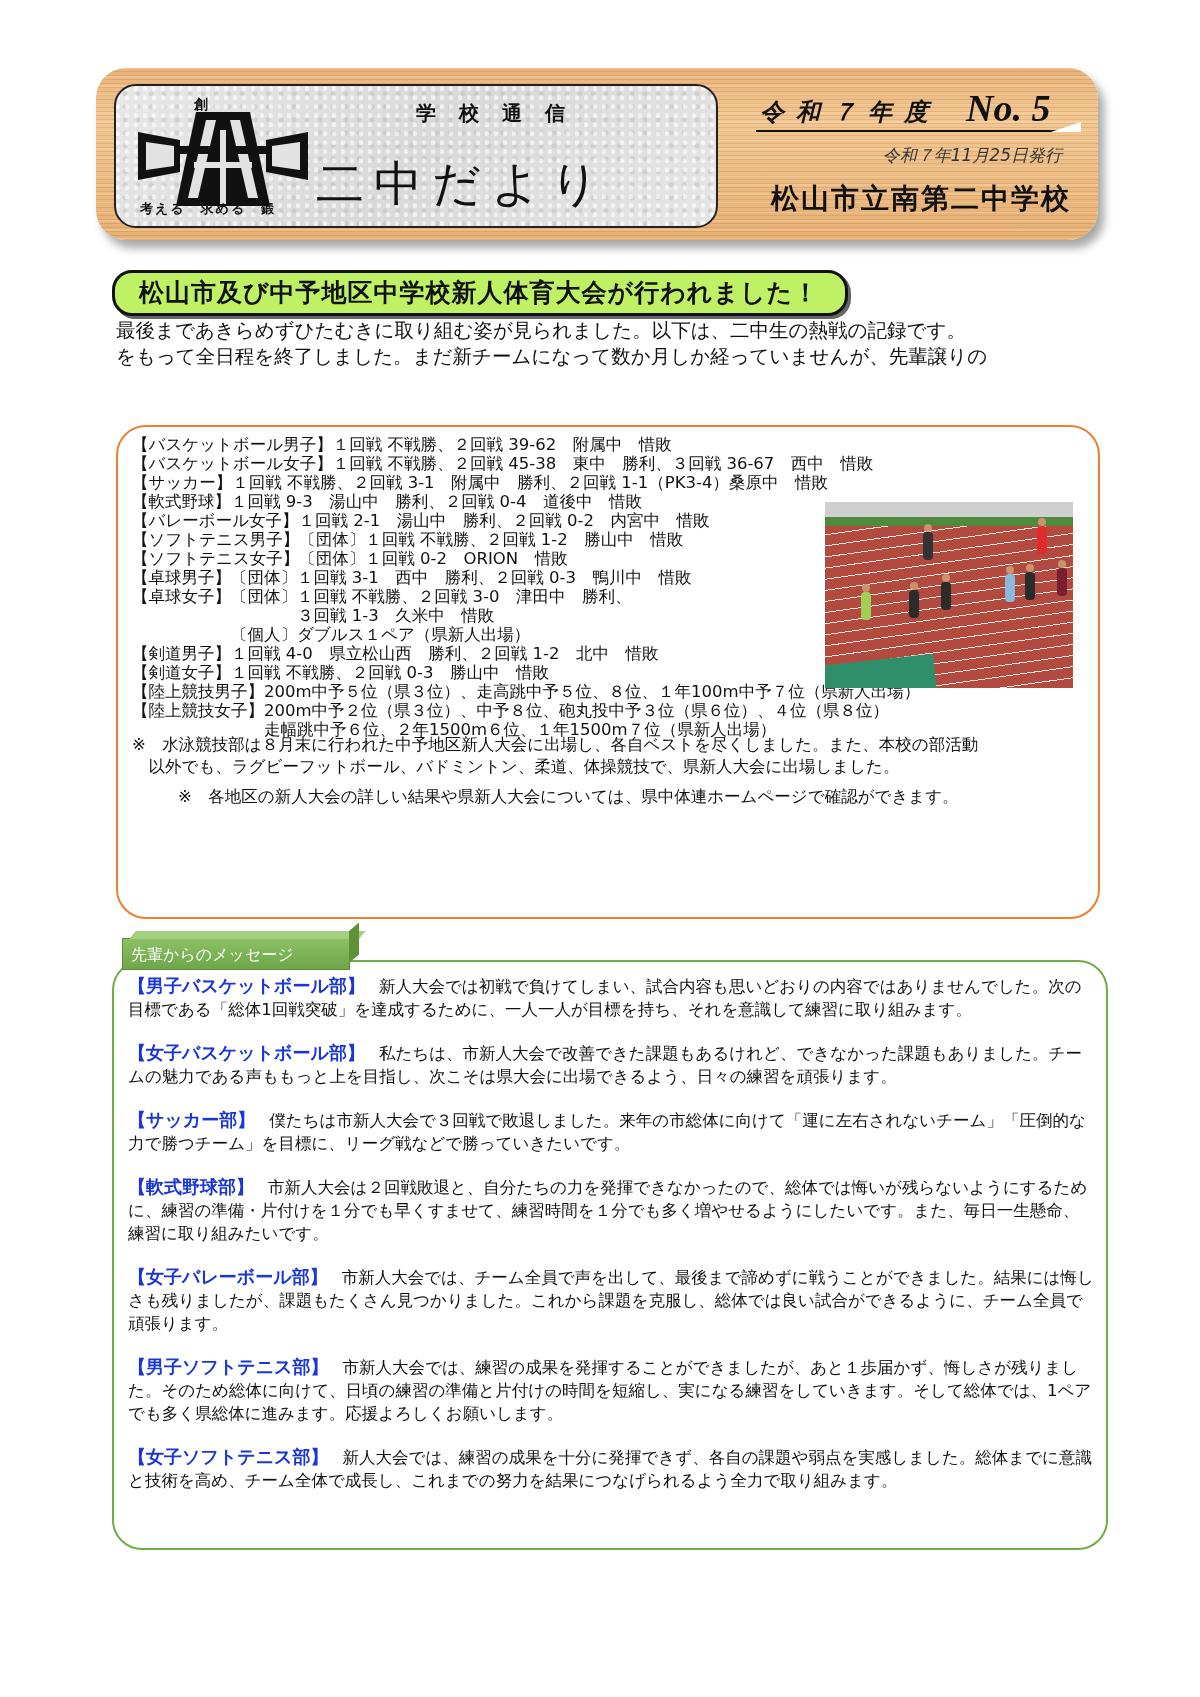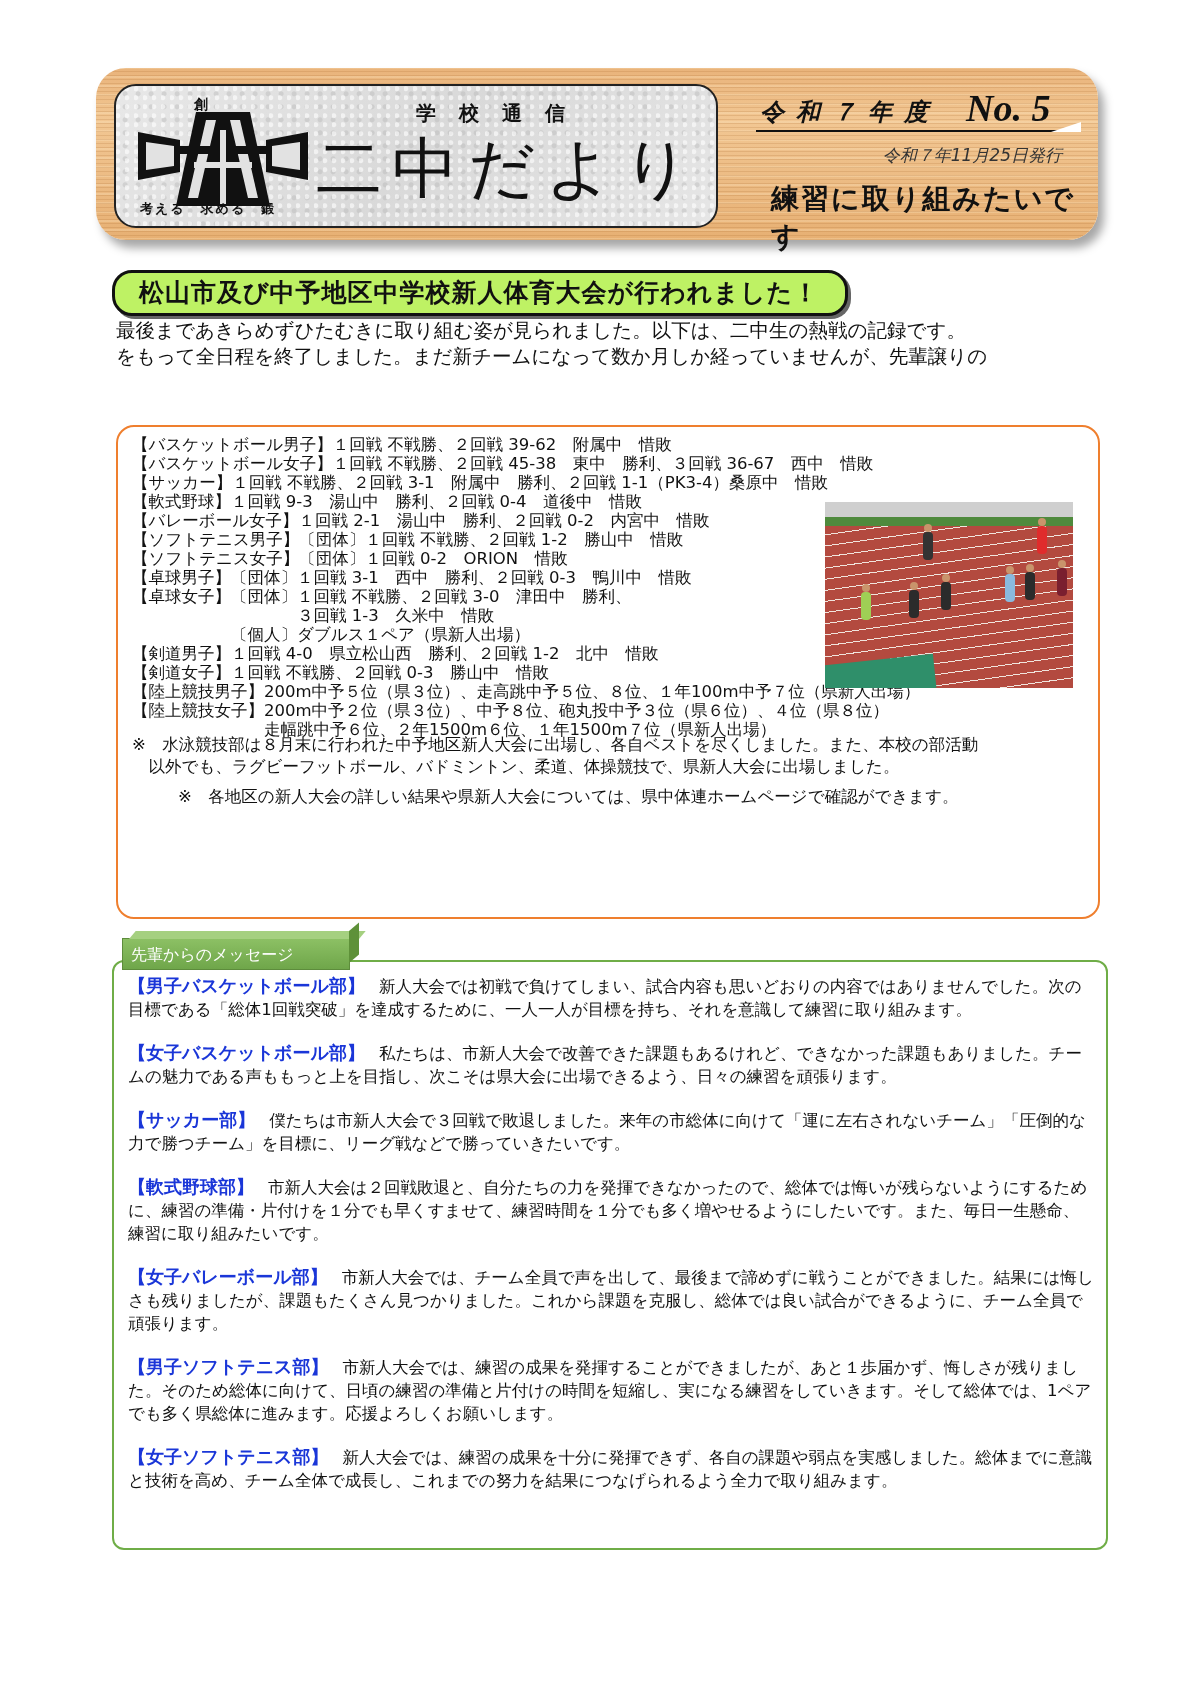--- a/index.html
+++ b/index.html
@@ -22,21 +22,21 @@
     background:
       radial-gradient(circle at 20% 30%, rgba(255,255,255,0.6) 0 2px, transparent 3px),
       radial-gradient(circle at 70% 60%, rgba(180,180,180,0.4) 0 2px, transparent 3px),
       linear-gradient(135deg, #e8e8e8, #d9d9d9 50%, #e6e6e6);
     background-size: 9px 9px, 13px 13px, 100% 100%;
   }
   .logo { position: absolute; left: 22px; top: 10px; width: 170px; height: 122px; }
   .logo-top { position: absolute; left: 56px; top: 0; font-size: 14px; font-weight: bold; }
   .logo-motto { position: absolute; left: 2px; bottom: 0; font-size: 13px; font-weight: bold; letter-spacing: 2px; white-space: nowrap; }
   .subtitle { position: absolute; left: 300px; top: 14px; font-size: 20px; font-weight: bold; letter-spacing: 8px; }
-  .main-title { position: absolute; left: 200px; top: 38px; font-size: 66px; font-weight: 300; letter-spacing: 10px; line-height: 90px; text-align: center; }
+  .main-title { position: absolute; left: 200px; top: 52px; font-size: 48px; font-weight: 300; letter-spacing: 10px; line-height: 90px; text-align: center; }
 
   .issue { position: absolute; left: 660px; top: 24px; width: 325px; height: 38px;
            border-bottom: 2px solid #111; }
   .issue-year { position: absolute; left: 4px; bottom: 2px; font-size: 24px; font-weight: bold; font-style: italic; letter-spacing: 12px; }
   .issue-no { position: absolute; left: 210px; bottom: 0px; font-family: "Liberation Serif", serif; font-size: 38px; font-weight: bold; font-style: italic; }
   .issue-flag { position: absolute; right: 0; bottom: -2px; width: 0; height: 0;
                 border-left: 30px solid transparent; border-bottom: 10px solid #fff; }
   .pub-date { position: absolute; right: 36px; top: 76px; font-size: 17px; font-style: italic; color: #333; }
   .school-name { position: absolute; left: 675px; top: 112px; font-size: 28px; font-weight: bold; letter-spacing: 2px; }
 
@@ -48,21 +48,21 @@
   }
   .headline span { position: absolute; left: 24px; top: 3px; font-size: 25px; font-weight: bold; letter-spacing: 1px; white-space: nowrap; }
 
   .intro { position: absolute; left: 116px; top: 318px; width: 990px; font-size: 19.5px; line-height: 26px; }
   .intro p { margin: 0; }
   .intro .indent { text-indent: 1em; }
 
   
   .results {
     position: absolute; left: 116px; top: 425px; width: 980px; height: 490px;
-    border: 2px solid #ef7f2e; border-radius: 18px;
+    border: 2px solid #ef7f2e; border-radius: 30px;
   }
   .results-list { position: absolute; left: 14px; top: 8px; font-size: 16.5px; line-height: 19px; }
   .results-list div { white-space: pre; }
   .photo {
     position: absolute; left: 707px; top: 75px; width: 248px; height: 186px;
     background:
       linear-gradient(180deg, #cfcfcf 0 8%, #4f8a3d 8% 13%, transparent 13%),
       repeating-linear-gradient(172deg, #b34a3f 0 10px, #f1e5de 10px 11px),
       #b34a3f;
     overflow: hidden;
@@ -84,21 +84,21 @@
     background: linear-gradient(180deg, #8cc064, #6fa64a);
     color: #fff; font-size: 16px; line-height: 32px; padding-left: 8px; box-sizing: border-box;
     border: 1px solid #5d8c3c;
   }
   .msg-tab::before { content: ""; position: absolute; left: 6px; top: -8px; width: 230px; height: 8px;
     background: #a5d080; transform: skewX(-40deg); transform-origin: bottom left; }
   .msg-tab::after { content: ""; position: absolute; right: -10px; top: -8px; width: 10px; height: 32px;
     background: #5e9139; transform: skewY(-40deg); transform-origin: top left; }
   .messages {
     position: absolute; left: 112px; top: 960px; width: 992px; height: 586px;
-    border: 2px solid #6fad47; border-radius: 12px;
+    border: 2px solid #6fad47; border-radius: 30px;
   }
   .msg-body { position: absolute; left: 14px; top: 12px; width: 966px; font-size: 16.5px; line-height: 23px; }
   .msg { margin: 0 0 20px 0; }
   .msg-club { color: #1a36d8; font-size: 18px; font-weight: bold; margin-right: 14px; }
 </style>
 </head>
 <body>
 
 <div class="masthead">
   <div class="title-panel">
@@ -121,21 +121,21 @@
     <span class="subtitle">学 校 通 信</span>
     <span class="main-title">二中だより</span>
   </div>
 
   <div class="issue">
     <span class="issue-year">令和７年度</span>
     <span class="issue-no">No. 5</span>
     <span class="issue-flag"></span>
   </div>
   <span class="pub-date">令和７年11月25日発行</span>
-  <span class="school-name">練習に取り組みたいです</span>
+  <span class="school-name">松山市立南第二中学校</span>
 </div>
 
 <div class="headline">
   <span>松山市及び中予地区中学校新人体育大会が行われました！</span>
 </div>
 
 <div class="intro">
   <p>最後まであきらめずひたむきに取り組む姿が見られました。以下は、二中生の熱戦の記録です。</p>
   <p>をもって全日程を終了しました。まだ新チームになって数か月しか経っていませんが、先輩譲りの</p>
 </div>

